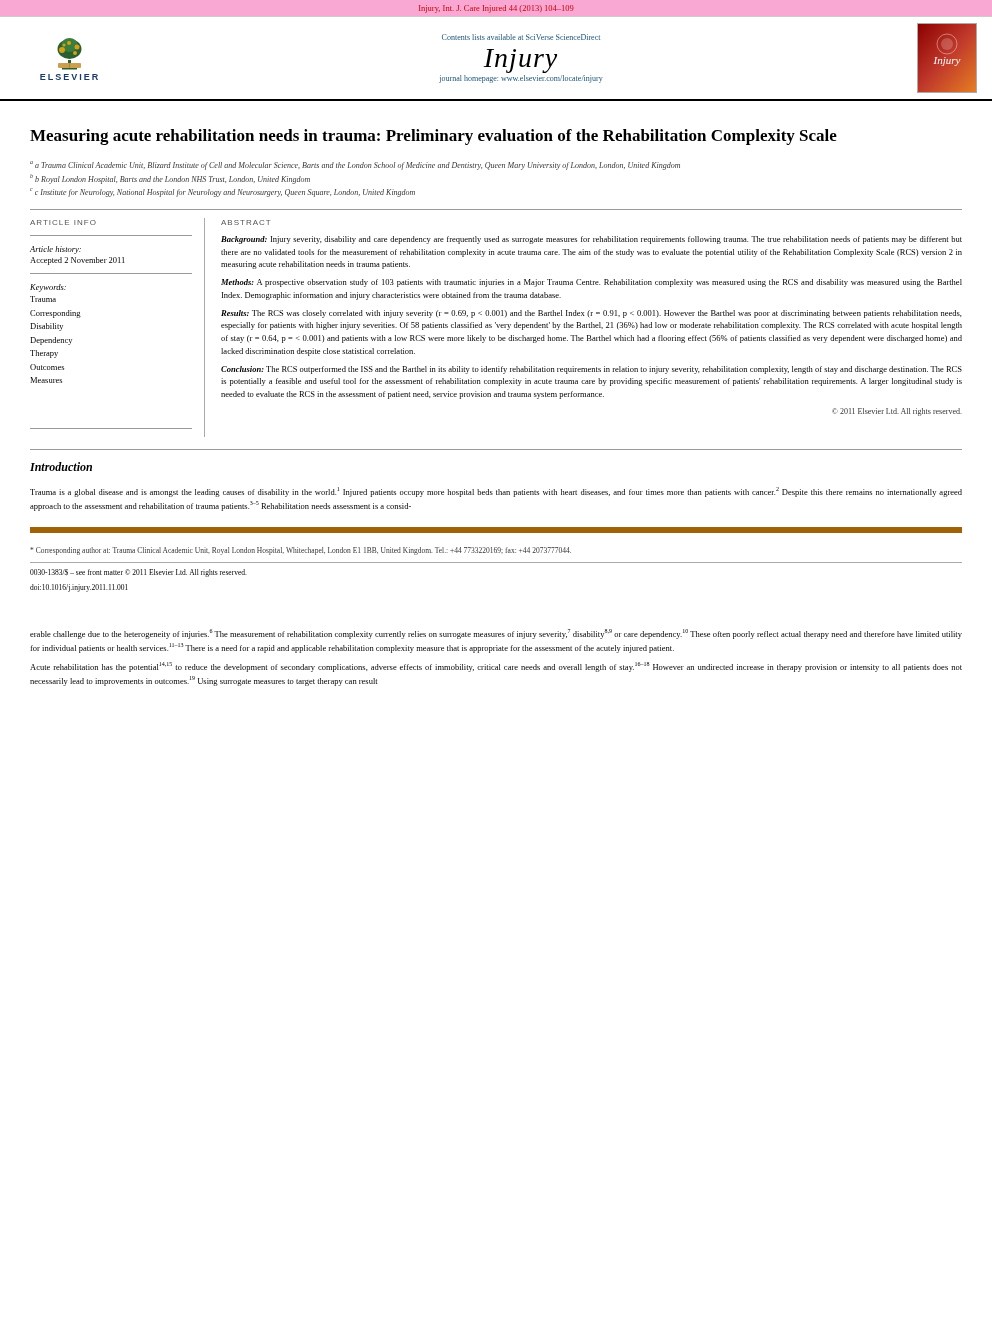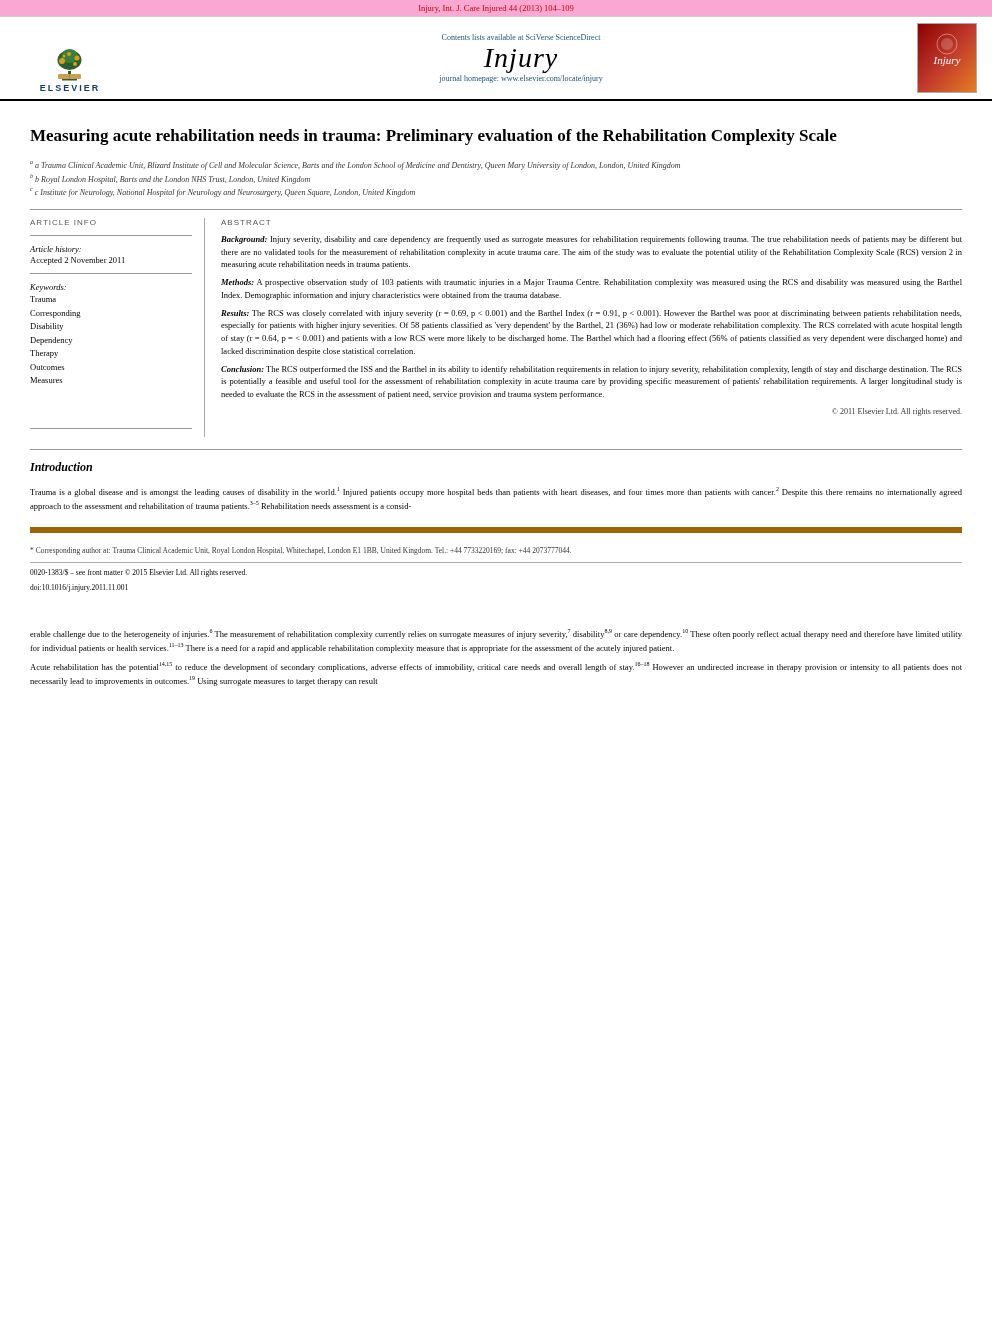--- a/index.html
+++ b/index.html
@@ -27,21 +27,21 @@
       display: flex;
       align-items: stretch;
       border-bottom: 2px solid #000;
       padding: 6px 10px;
       position: relative;
     }
     .journal-header-left {
       display: flex;
       flex-direction: column;
       align-items: center;
-      justify-content: flex-end;
+      justify-content: center;
       width: 120px;
       min-width: 120px;
     }
     .journal-header-center {
       flex: 1;
       display: flex;
       flex-direction: column;
       align-items: center;
       justify-content: center;
     }
@@ -393,21 +393,21 @@
         Trauma is a global disease and is amongst the leading causes of disability in the world.<sup>1</sup> Injured patients occupy more hospital beds than patients with heart diseases, and four times more than patients with cancer.<sup>2</sup> Despite this there remains no internationally agreed approach to the assessment and rehabilitation of trauma patients.<sup>3–5</sup> Rehabilitation needs assessment is a consid-
       </p>
 
       <div class="page-footer">
         <div class="footer-corresponding">
           <span>* Corresponding author at:</span> <span>Trauma Clinical Academic Unit, Royal London Hospital, Whitechapel, London E1 1BB, United Kingdom. Tel.: +44 7733220169; fax: +44 2073777044.</span>
         </div>
       </div>
 
       <div style="margin-top: 6px; border-top: 1px solid #aaa; padding-top: 4px; font-size: 7.5px;">
-        <div class="footer-note">0020-1383/$ – see front matter © 2015 Elsevier Ltd. All rights reserved.</div>
+        <div class="footer-note">0030-1383/$ – see front matter © 2011 Elsevier Ltd. All rights reserved.</div>
         <div class="footer-doi">doi:10.1016/j.injury.2011.11.001</div>
       </div>
     </div>
 
     <div class="intro-col">
       <p>
         erable challenge due to the heterogeneity of injuries.<sup>6</sup> The measurement of rehabilitation complexity currently relies on surrogate measures of injury severity,<sup>7</sup> disability<sup>8,9</sup> or care dependency.<sup>10</sup> These often poorly reflect actual therapy need and therefore have limited utility for individual patients or health services.<sup>11–13</sup> There is a need for a rapid and applicable rehabilitation complexity measure that is appropriate for the assessment of the acutely injured patient.
       </p>
       <p>
         Acute rehabilitation has the potential<sup>14,15</sup> to reduce the development of secondary complications, adverse effects of immobility, critical care needs and overall length of stay.<sup>16–18</sup> However an undirected increase in therapy provision or intensity to all patients does not necessarily lead to improvements in outcomes.<sup>19</sup> Using surrogate measures to target therapy can result

